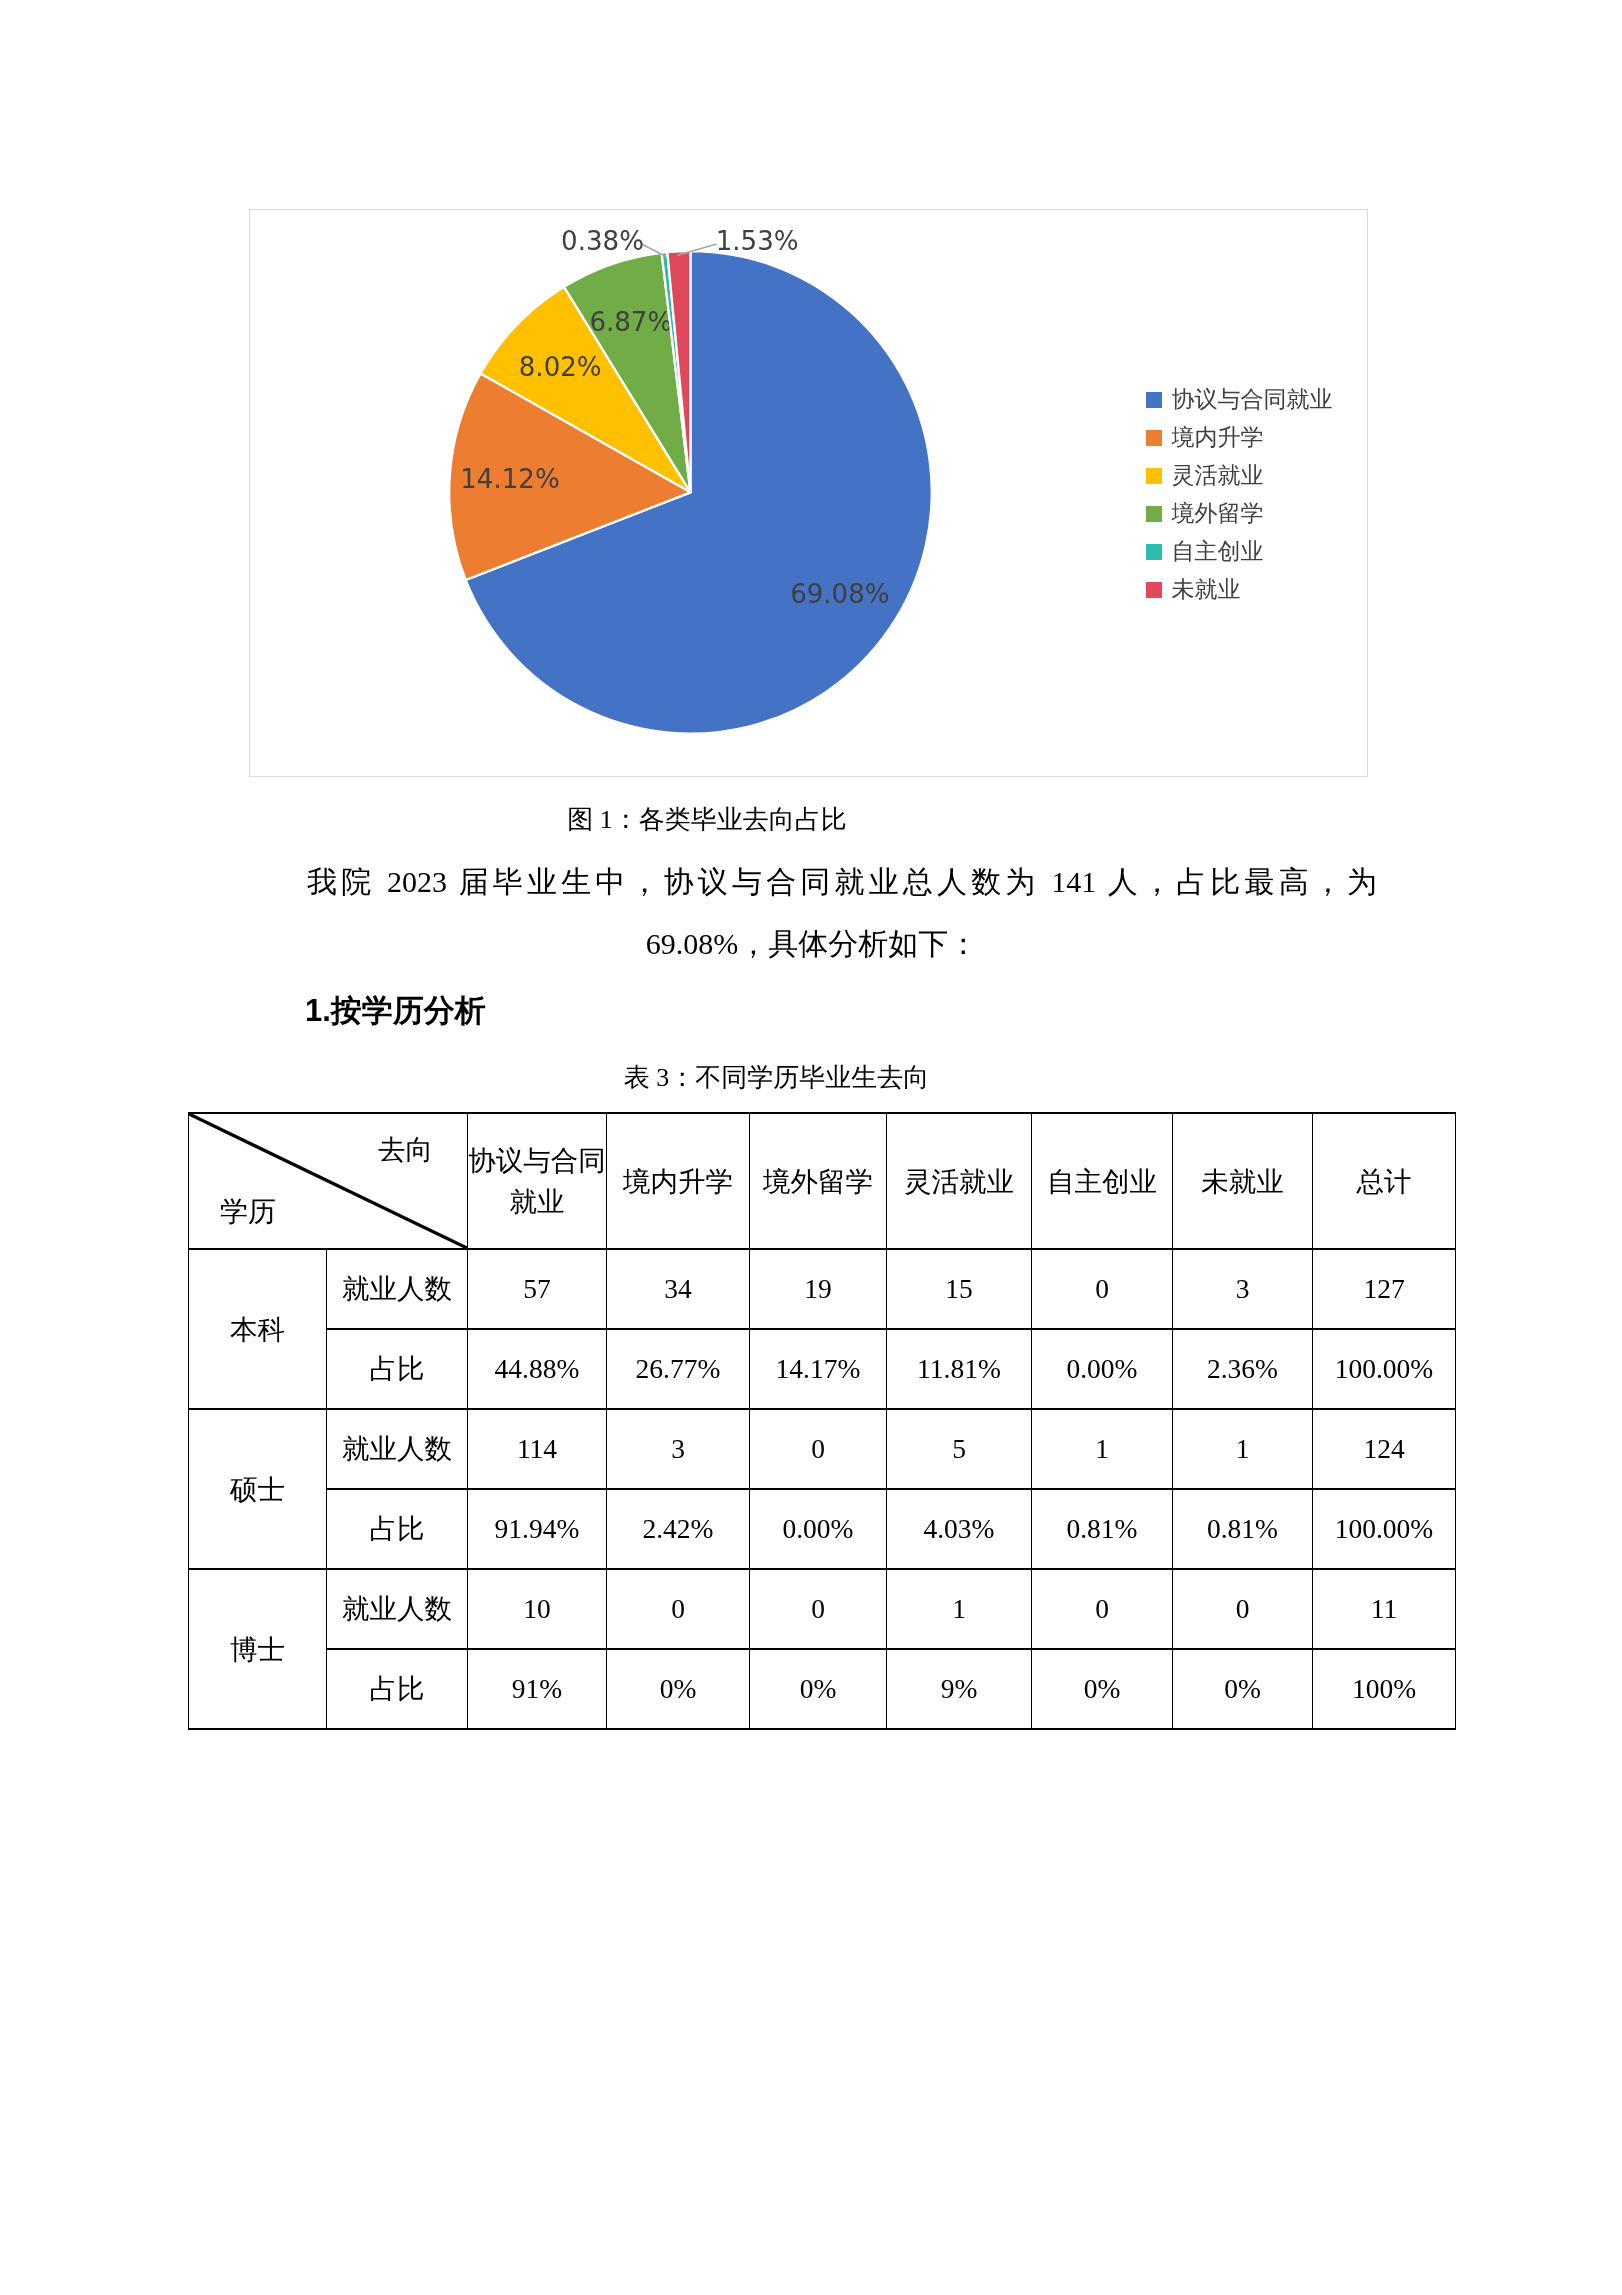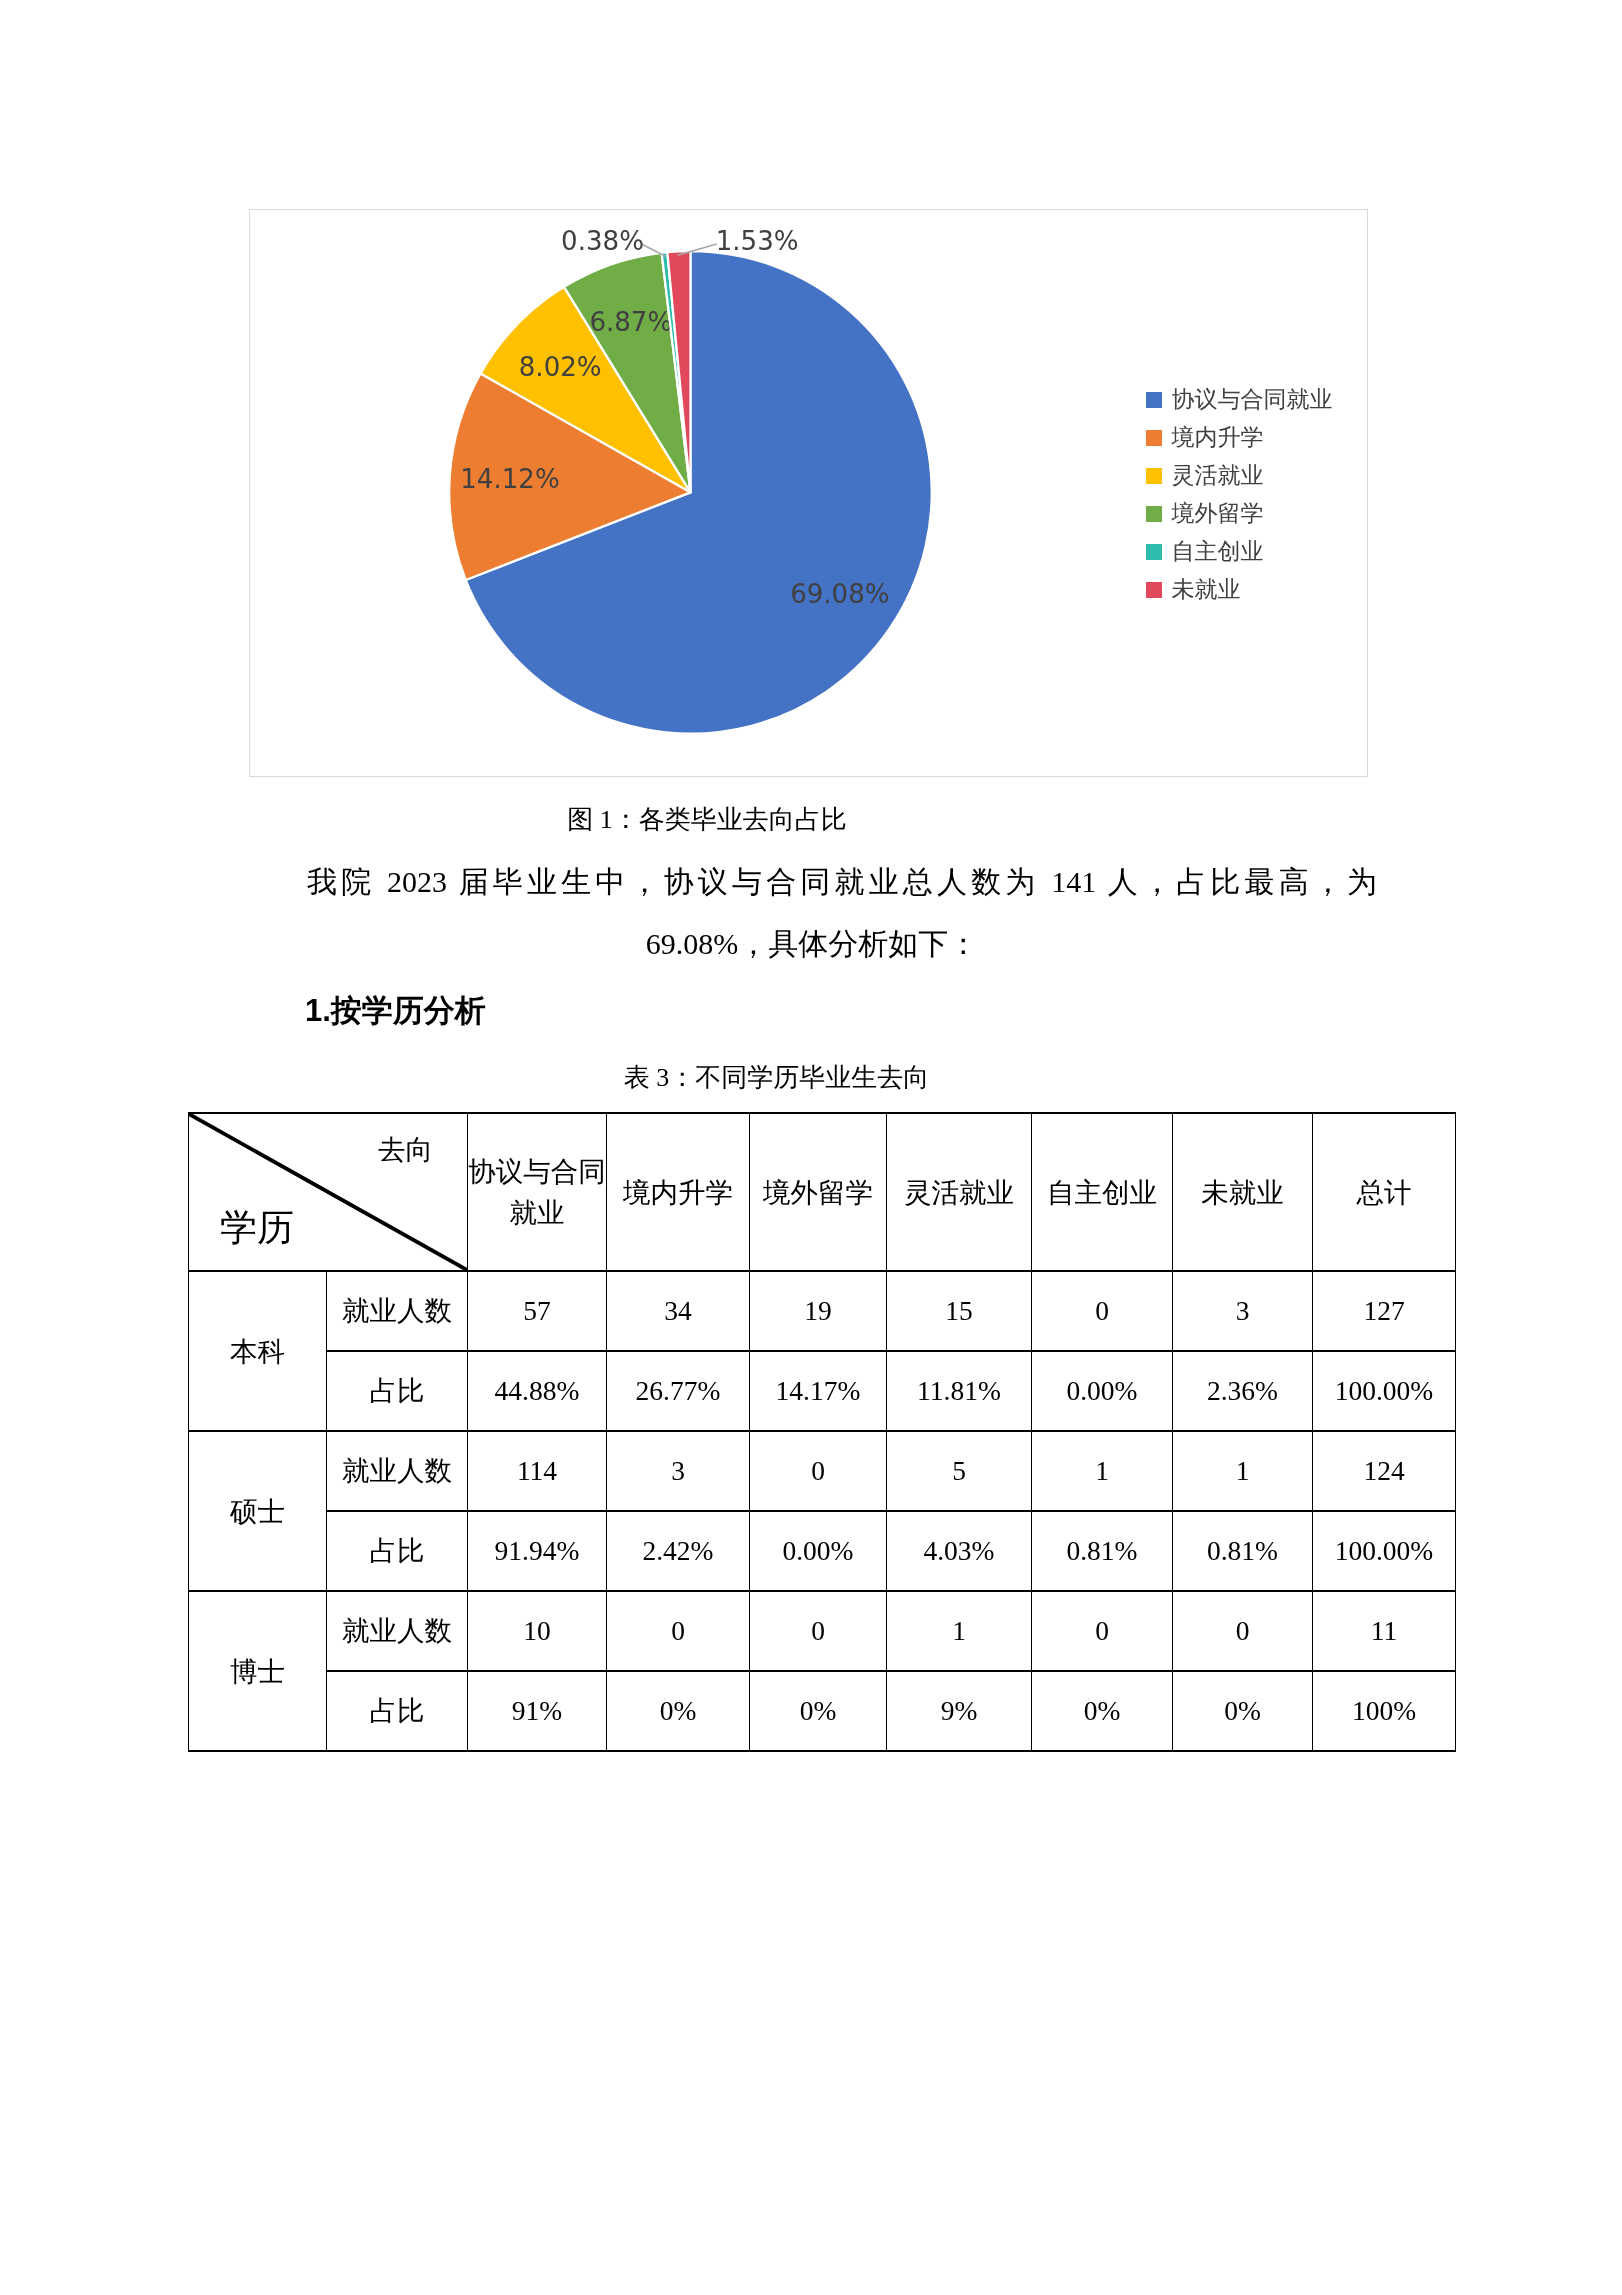--- a/index.html
+++ b/index.html
@@ -54,29 +54,29 @@
   table.edu{
     position:absolute;left:188px;top:1112px;width:1266px;
     border-collapse:collapse;table-layout:fixed;
     font-size:27.5px;background:#fff;
   }
   table.edu th,table.edu td{
     border:1.6px solid #000;border-top-width:2.6px;border-bottom-width:2.6px;
     text-align:center;vertical-align:middle;font-weight:normal;padding:0;
     overflow:hidden;
   }
-  table.edu thead tr{height:158px;}
+  table.edu thead tr{height:136px;}
   table.edu tbody tr{height:80px;}
   th.colhead{padding:0 27.5px;line-height:41px;}
   td.metric-cell{padding:0 27.5px;line-height:38px;}
   td.level-cell{line-height:33px;}
   th.corner{position:relative;padding:0;}
   .diag{position:absolute;left:0;top:0;width:100%;height:100%;}
   .corner-qx{position:absolute;top:18.3px;right:34px;font-size:27.5px;}
-  .corner-xl{position:absolute;bottom:17px;left:31px;font-size:37px;}
+  .corner-xl{position:absolute;bottom:17px;left:31px;font-size:28px;}
 </style>
 </head>
 <body>
 
 <div class="page">
 
   <div class="chart-box">
     <svg class="pie-svg" viewBox="0 0 1710 868">
         <path d="M 674 433 L 674 63 A 370 370 0 1 1 329.3024026429505 567.4751515198155 Z" fill="#4472C4" stroke="#FFFFFF" stroke-width="3.5" stroke-linejoin="round"></path>
         <text x="903.1221190872475" y="589.554477882203" text-anchor="middle" dominant-baseline="central" font-size="40" fill="#404040">69.08%</text>

